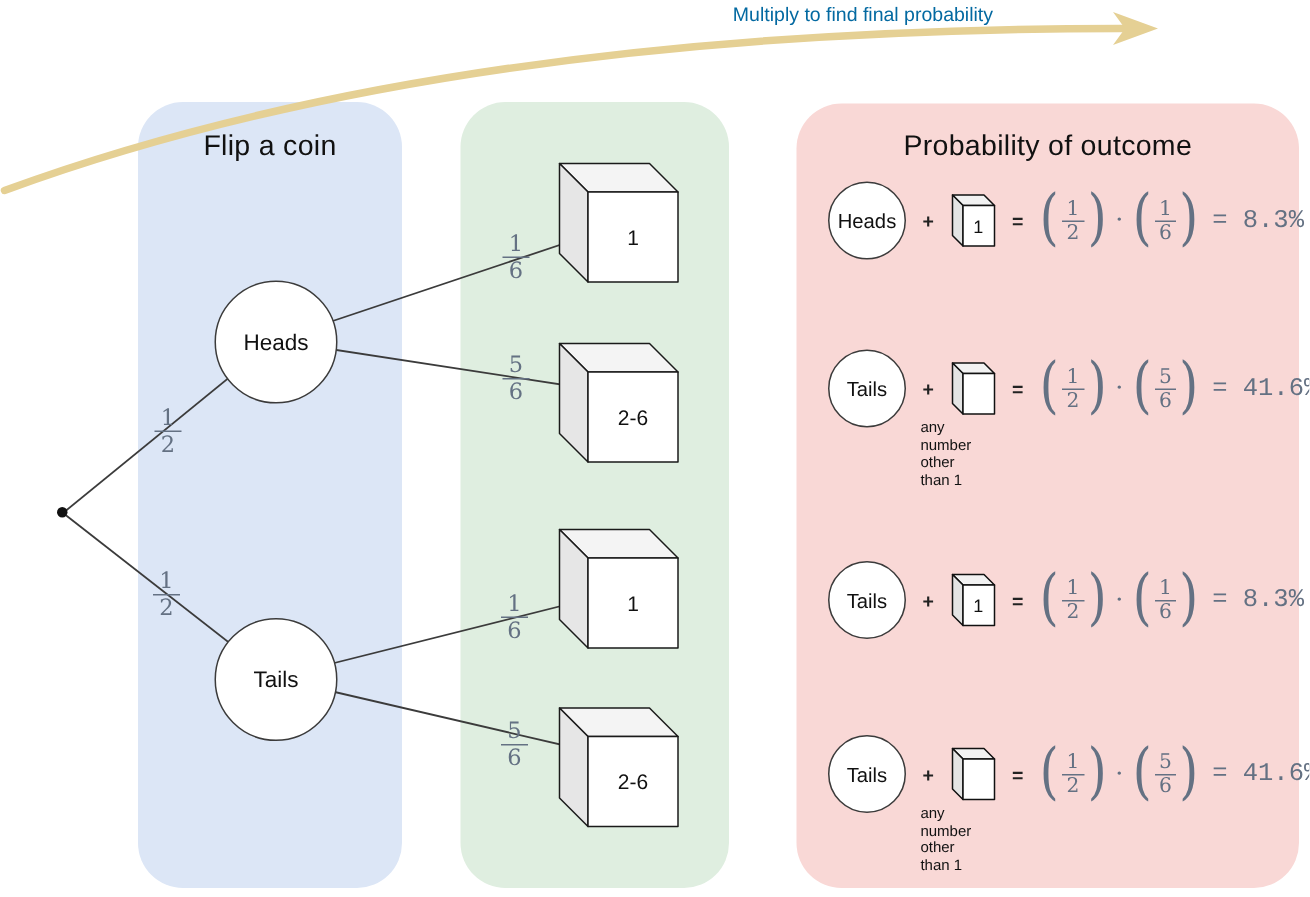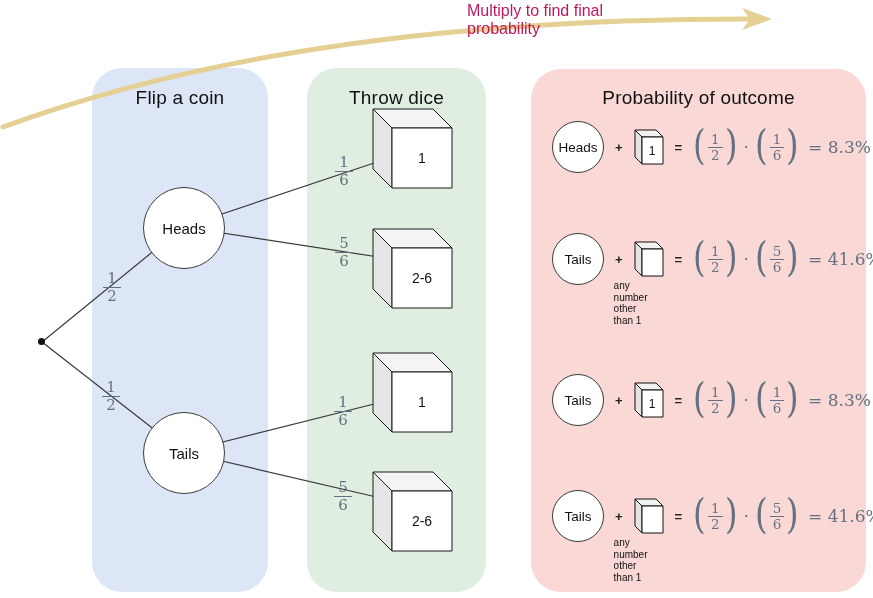--- a/index.html
+++ b/index.html
@@ -9,22 +9,22 @@
   }
   
   .panel { position:absolute; border-radius:30px; z-index:1; }
   .panel-title {
     position:absolute; top:87px; left:0; width:100%; text-align:center;
     font-size:19px; color:#111; z-index:4; letter-spacing:0.2px;
   }
   
   #arrow-svg { position:absolute; left:0; top:0; z-index:3; pointer-events:none; }
   #arrow-label {
-    position:absolute; top:2px; left:467px; width:195px; text-align:left;
-    font-size:16px; color:#be185d; z-index:4;
+    position:absolute; top:2px; left:467px; width:195px; text-align:right;
+    font-size:13px; color:#0369a1; z-index:4;
   }
   
   #edges-svg { position:absolute; left:0; top:0; z-index:2; pointer-events:none; }
   .tree-node {
     position:absolute; width:80px; height:80px; border-radius:50%;
     background:#ffffff; border:1.4px solid #3b3b3b; z-index:3;
     display:flex; align-items:center; justify-content:center;
     font-size:15px; color:#111;
   }
   #root-dot {
@@ -70,33 +70,32 @@
     display:flex; align-items:center; margin-left:9px;
     color:#647183; font-family:"DejaVu Serif", serif; flex:none;
   }
   .paren {
     font-size:38px; line-height:38px; font-family:"DejaVu Serif", serif;
     transform:scaleY(1.08) scaleX(0.85); margin:0 1px; padding-bottom:4px;
   }
   .formula .frac { position:static; width:auto; font-size:13.5px; line-height:15px; }
   .formula .frac .num { border-bottom-width:1.2px; padding:0 3px; }
   .times { font-size:17px; margin:0 4px; }
-  .result { font-size:17px; margin-left:7px; white-space:nowrap; }
+  .result { font-size:17px; margin-left:7px; white-space:nowrap;font-family:Liberation Mono, monospace; }
 </style>
 </head>
 <body>
 
 <div id="canvas">
 
   <div class="panel" style="left: 92px; top: 68px; width: 176px; height: 524px; background: rgb(220, 230, 246);"></div>
   <div class="panel" style="left: 307px; top: 68px; width: 179px; height: 524px; background: rgb(223, 238, 224);"></div>
   <div class="panel" style="left: 531px; top: 69px; width: 335px; height: 523px; background: rgb(249, 216, 214);"></div>
 
   <div class="panel-title" style="left:92px;width:176px">Flip a coin</div>
-  <div class="panel-title" style="left:307px;width:179px">Throw dice</div>
   <div class="panel-title" style="left:531px;width:335px">Probability of outcome</div>
 
   <svg id="arrow-svg" width="873" height="598" viewBox="0 0 873 598">
     <path d="M 3 127 Q 300 18 755 19" fill="none" stroke-width="5" stroke-linecap="round" style="stroke: rgb(229, 208, 148);"></path>
     <polygon points="772,19 742,8 750,19 742,30" style="fill: rgb(229, 208, 148);"></polygon>
   </svg>
   <div id="arrow-label">Multiply to find final probability</div>
 
   <svg id="edges-svg" width="873" height="598" viewBox="0 0 873 598">
     <line x1="42" y1="342" x2="183" y2="227" stroke="#3b3b3b" stroke-width="1.2"></line>

